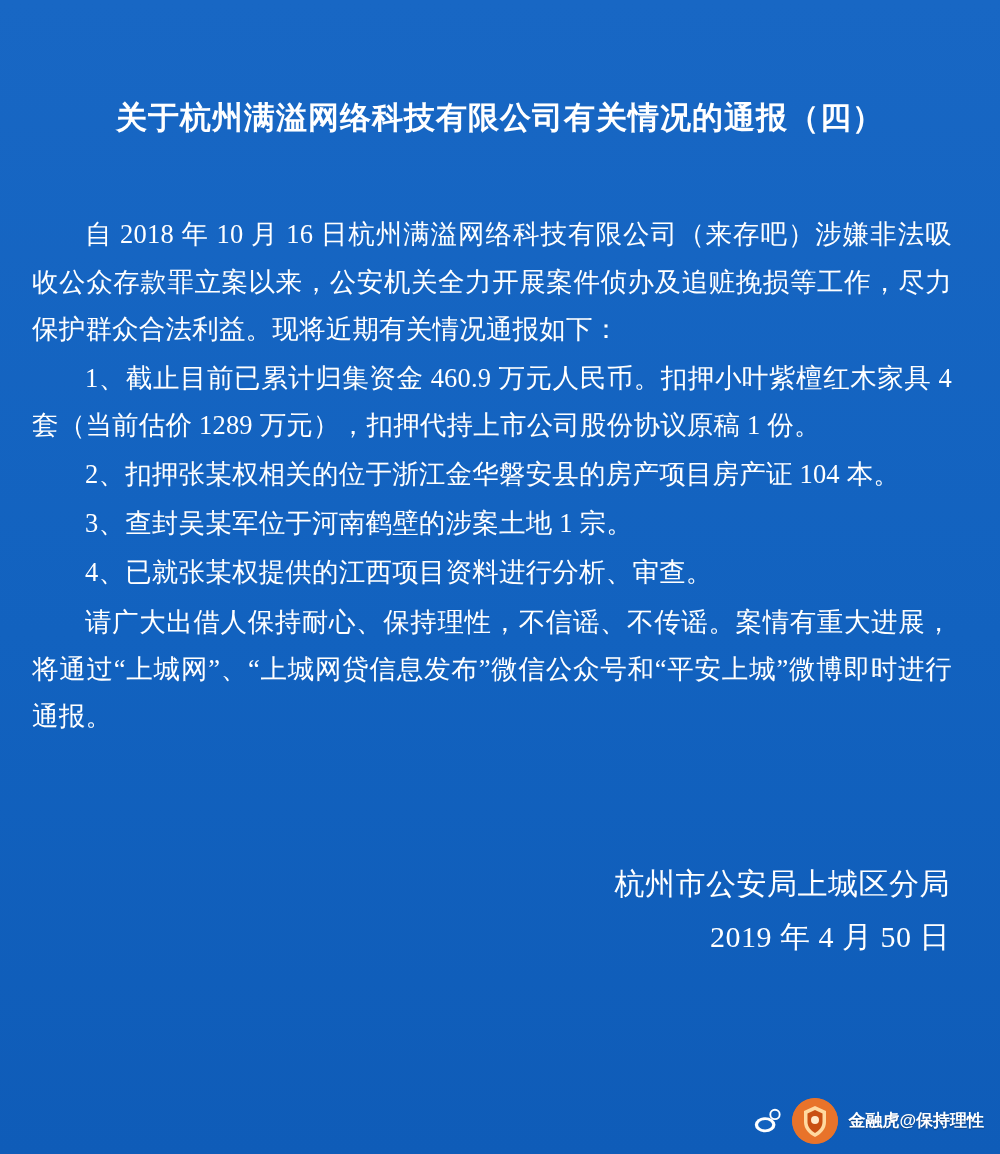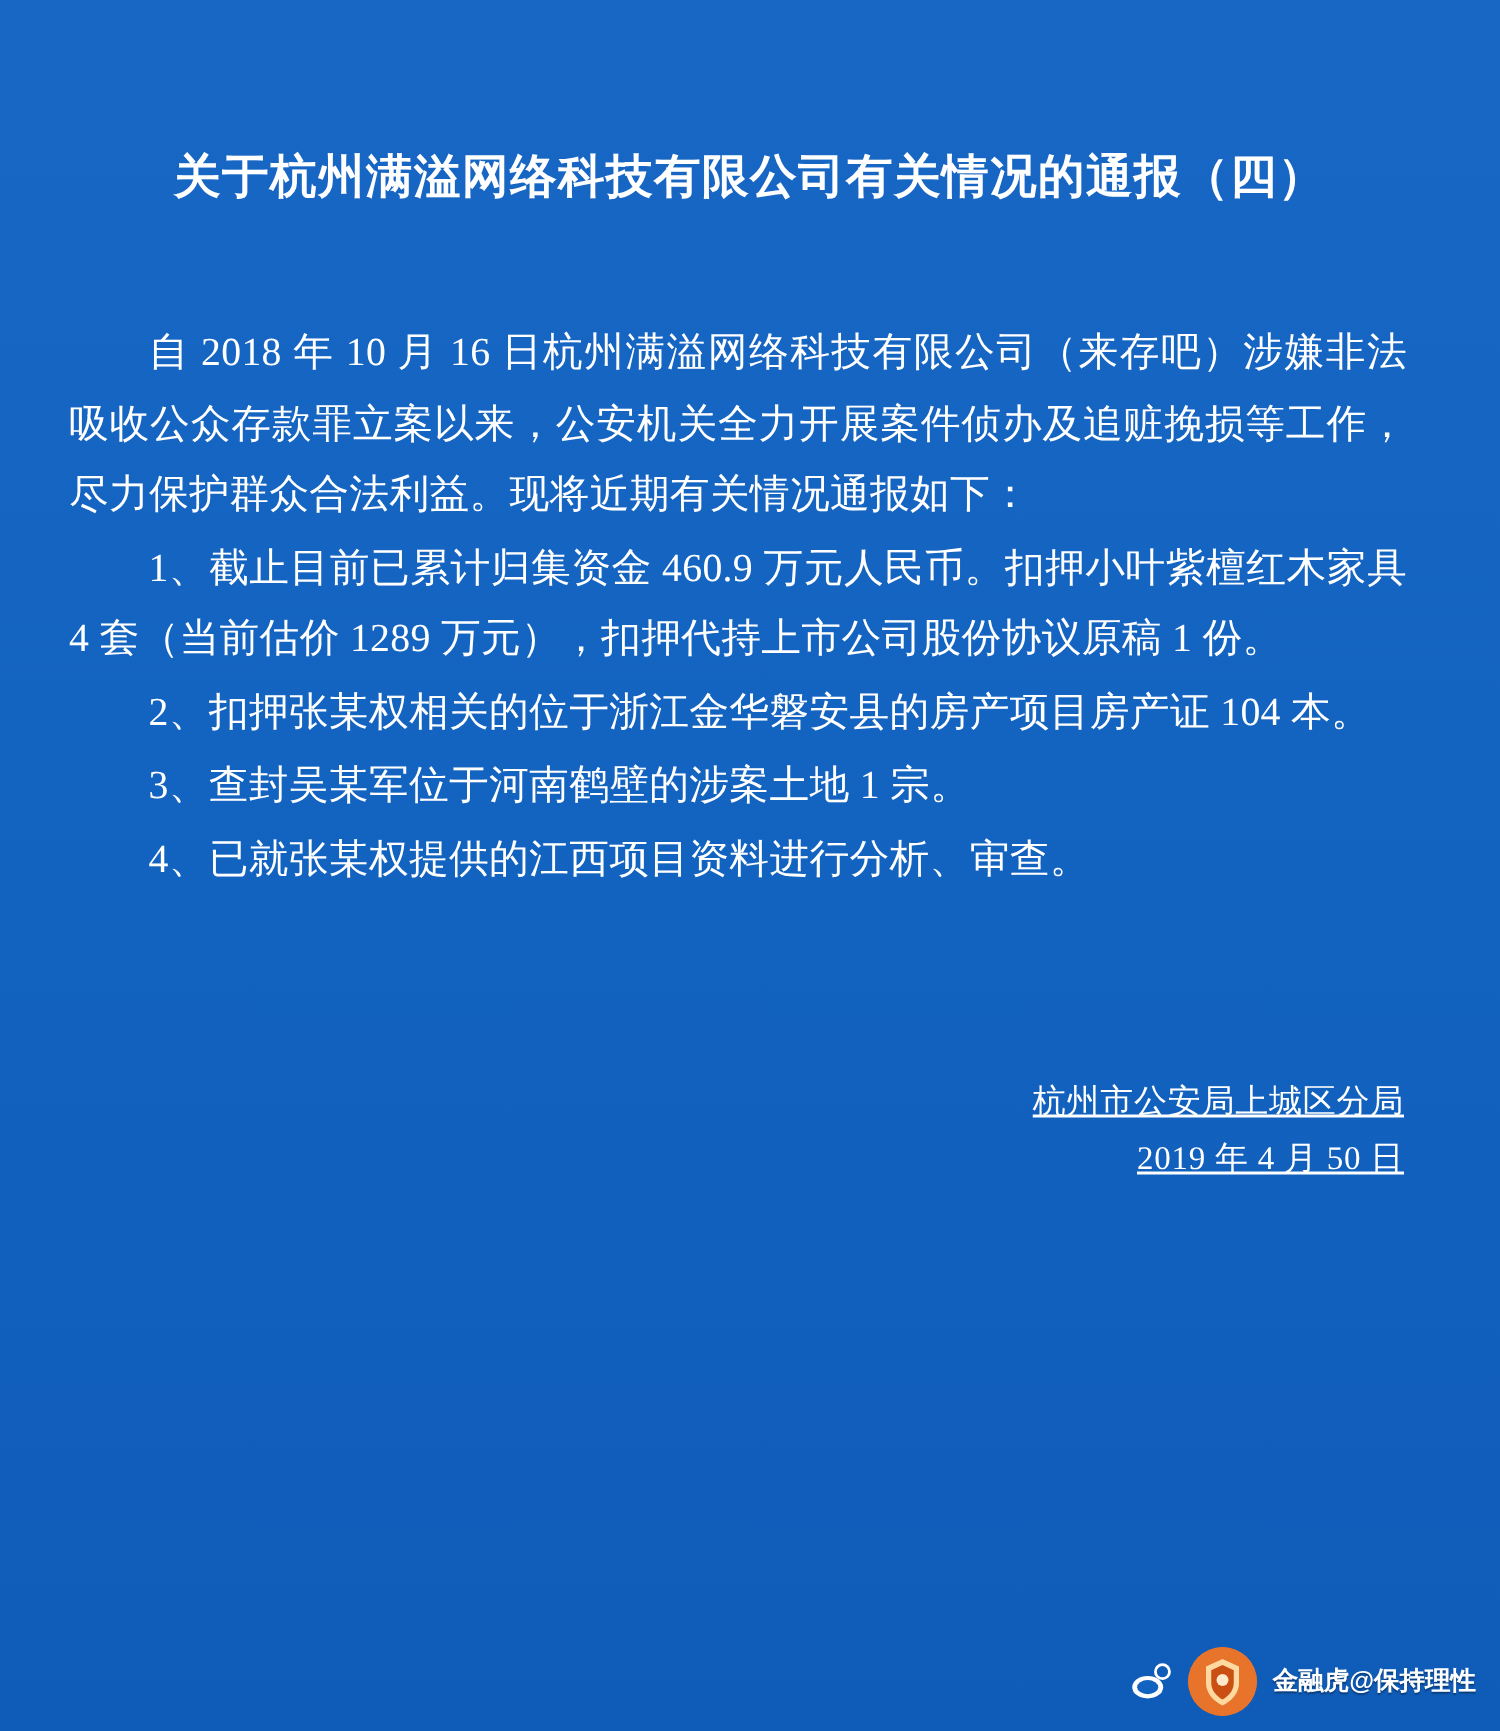--- a/index.html
+++ b/index.html
@@ -13,21 +13,21 @@
     font-family: "Liberation Serif", "DejaVu Serif", serif;
     color: #ffffff;
     overflow: hidden;
     position: relative;
   }
   .page {
     position: absolute;
     inset: 0;
     background: linear-gradient(180deg, #1867c4 0%, #1262bf 55%, #0f5cb8 100%);
     box-sizing: border-box;
-    padding: 0 36px;
+    padding: 0 22px;
   }
   .doc-title {
     text-align: center;
     font-size: 31px;
     font-weight: bold;
     letter-spacing: 1px;
     line-height: 1.4;
     margin-top: 96px;
     font-family: "Liberation Sans", "DejaVu Sans", sans-serif;
   }
@@ -45,24 +45,23 @@
   }
   .indent {
     text-indent: 2em;
   }
   .signature {
     margin-top: 118px;
     text-align: right;
     padding-right: 28px;
   }
   .signature .line {
-    font-size: 22px;
+    font-size: 30px;
     line-height: 1.75;
     letter-spacing: 0.5px;
-    text-decoration: underline;
   }
   .footer {
     position: absolute;
     right: 16px;
     bottom: 10px;
     display: flex;
     align-items: center;
     gap: 10px;
   }
   .weibo-glyph {
@@ -100,20 +99,21 @@
 <div class="page">
 
   <h1 class="doc-title">关于杭州满溢网络科技有限公司有关情况的通报（四）</h1>
 
   <div class="body-block">
     <p class="para indent">自 2018 年 10 月 16 日杭州满溢网络科技有限公司（来存吧）涉嫌非法吸收公众存款罪立案以来，公安机关全力开展案件侦办及追赃挽损等工作，尽力保护群众合法利益。现将近期有关情况通报如下：</p>
     <p class="para indent">1、截止目前已累计归集资金 460.9 万元人民币。扣押小叶紫檀红木家具 4 套（当前估价 1289 万元），扣押代持上市公司股份协议原稿 1 份。</p>
     <p class="para indent">2、扣押张某权相关的位于浙江金华磐安县的房产项目房产证 104 本。</p>
     <p class="para indent">3、查封吴某军位于河南鹤壁的涉案土地 1 宗。</p>
     <p class="para indent">4、已就张某权提供的江西项目资料进行分析、审查。</p>
+    <p class="para indent">请广大出借人保持耐心、保持理性，不信谣、不传谣。案情有重大进展，将通过“上城网”、“上城网贷信息发布”微信公众号和“平安上城”微博即时进行通报。</p>
   </div>
 
   <div class="signature">
     <div class="line">杭州市公安局上城区分局</div>
     <div class="line">2019 年 4 月 50 日</div>
   </div>
 
   <div class="footer">
     <span class="weibo-glyph">
       <svg viewBox="0 0 32 32" width="30" height="30" aria-hidden="true">

